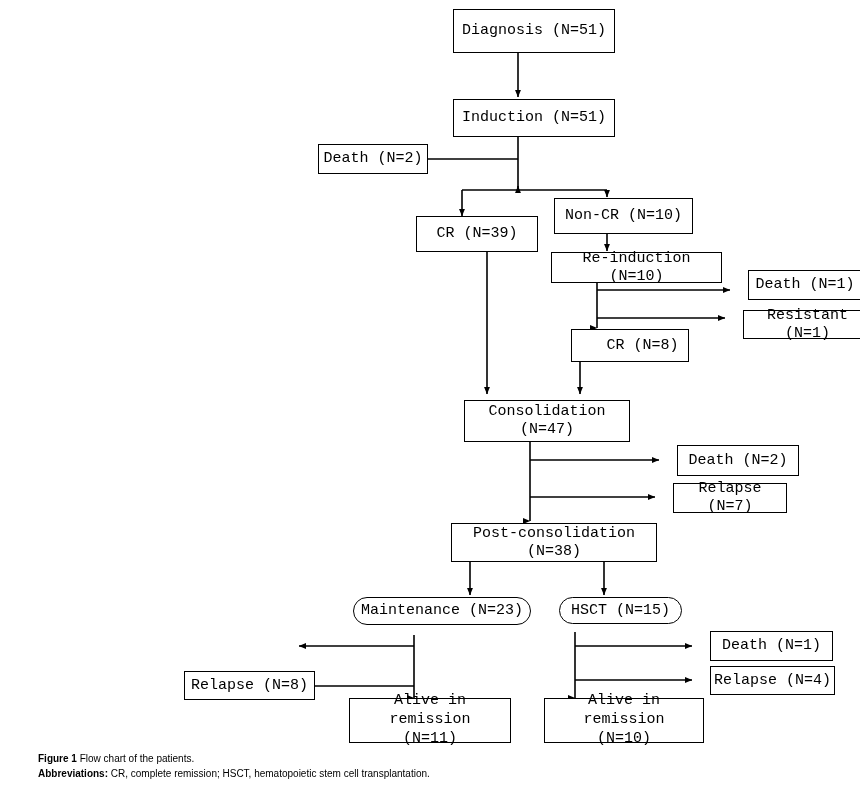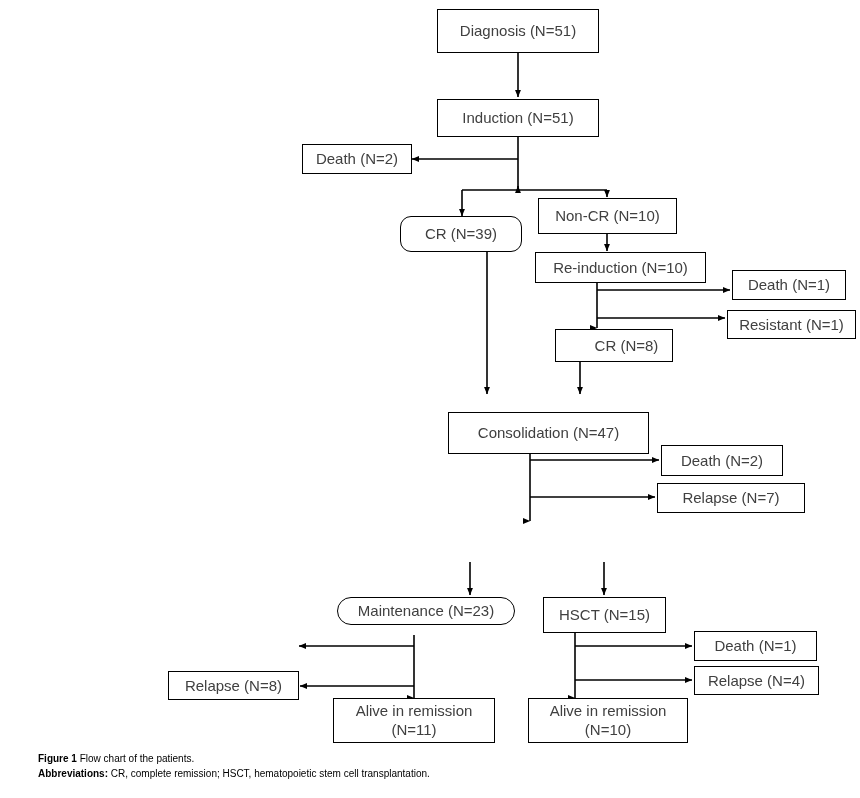--- a/index.html
+++ b/index.html
@@ -3,22 +3,22 @@
 <meta charset="utf-8">
 <style>
   html,body{margin:0;padding:0;background:#ffffff;}
   body{width:860px;height:798px;position:relative;
        font-family:"Liberation Sans", sans-serif;
        -webkit-font-smoothing:antialiased;}
   #chart{position:absolute;left:0;top:0;width:860px;height:748px;}
   .box{position:absolute;border:1.6px solid #000;background:#fff;
        box-sizing:border-box;display:flex;align-items:center;
        justify-content:center;text-align:center;
-       font-family:Liberation Sans, sans-serif;
-       font-size:15px;color:#404040;line-height:1.18;letter-spacing:0;}
+       font-family:Liberation Mono, monospace;
+       font-size:15px;color:#000000;line-height:1.18;letter-spacing:0;margin-left:16px;}
   .box.two-line{line-height:1.25;}
   svg.links{position:absolute;left:0;top:0;width:860px;height:748px;
             pointer-events:none;}
   .caption{position:absolute;left:38px;top:752px;width:800px;
            font-family:Liberation Sans, sans-serif;font-size:10px;
            color:#000;line-height:1.45;}
   .caption .lbl{font-weight:bold;}
   .caption-line{white-space:nowrap;}
 </style>
 </head>
@@ -91,42 +91,43 @@
       <line x1="575" y1="698" x2="575" y2="698" marker-end="url(#ar)"></line>
     </g>
   </svg>
 
   <div class="box" style="left:437px;top:9px;width:162px;height:44px;">Diagnosis (N=51)</div>
 
   <div class="box" style="left:437px;top:99px;width:162px;height:38px;">Induction (N=51)</div>
 
   <div class="box" style="left:302px;top:144px;width:110px;height:30px;">Death (N=2)</div>
 
-  <div class="box" style="left:400px;top:216px;width:122px;height:36px;border-radius:11px;">CR (N=39)</div>
+  <div class="box" style="left:400px;top:216px;width:122px;height:36px;">CR (N=39)</div>
 
   <div class="box" style="left:538px;top:198px;width:139px;height:36px;">Non-CR (N=10)</div>
 
   <div class="box" style="left:535px;top:252px;width:171px;height:31px;">Re-induction (N=10)</div>
 
   <div class="box" style="left:732px;top:270px;width:114px;height:30px;">Death (N=1)</div>
 
   <div class="box" style="left:727px;top:310px;width:129px;height:29px;">Resistant (N=1)</div>
 
   <div class="box" style="left:555px;top:329px;width:118px;height:33px;padding-left:25px;">CR (N=8)</div>
 
-  <div class="box" style="left:448px;top:412px;width:201px;height:42px;">Consolidation (N=47)</div>
+  <div class="box" style="left:448px;top:400px;width:166px;height:42px;">Consolidation (N=47)</div>
 
   <div class="box" style="left:661px;top:445px;width:122px;height:31px;">Death (N=2)</div>
 
-  <div class="box" style="left:657px;top:483px;width:148px;height:30px;">Relapse (N=7)</div>
+  <div class="box" style="left:657px;top:483px;width:114px;height:30px;">Relapse (N=7)</div>
 
+  <div class="box" style="left:435px;top:523px;width:206px;height:39px;">Post-consolidation (N=38)</div>
 
   <div class="box" style="left:337px;top:597px;width:178px;height:28px;border-radius:19px;">Maintenance (N=23)</div>
 
-  <div class="box" style="left:543px;top:597px;width:123px;height:36px;">HSCT (N=15)</div>
+  <div class="box" style="left:543px;top:597px;width:123px;height:27px;border-radius:14px;">HSCT (N=15)</div>
 
 
   <div class="box" style="left:168px;top:671px;width:131px;height:29px;text-align:right;">Relapse (N=8)</div>
 
   <div class="box two-line" style="left:333px;top:698px;width:162px;height:45px;flex-direction:column;">
     <span>Alive in remission</span>
     <span>(N=11)</span>
   </div>
 
   <div class="box" style="left:694px;top:631px;width:123px;height:30px;">Death (N=1)</div>

